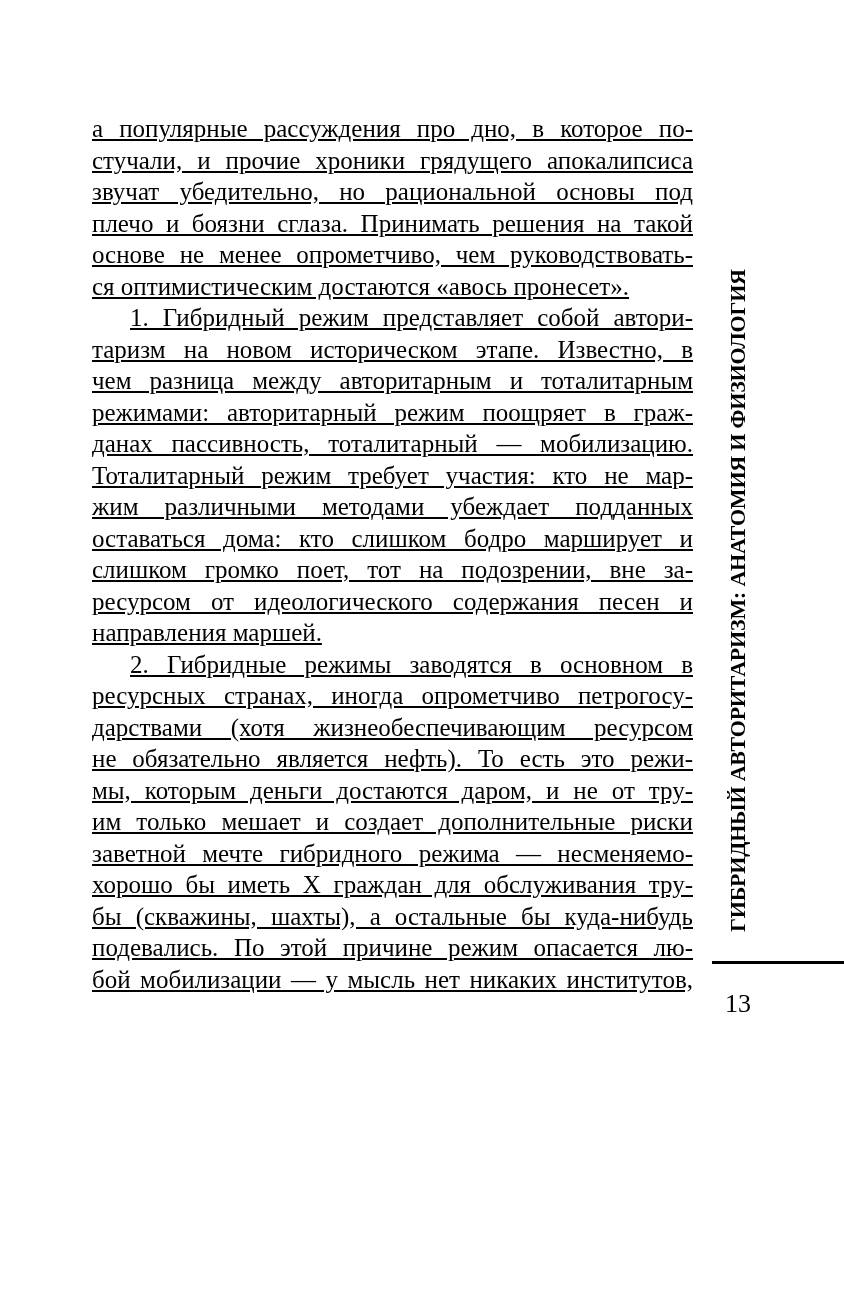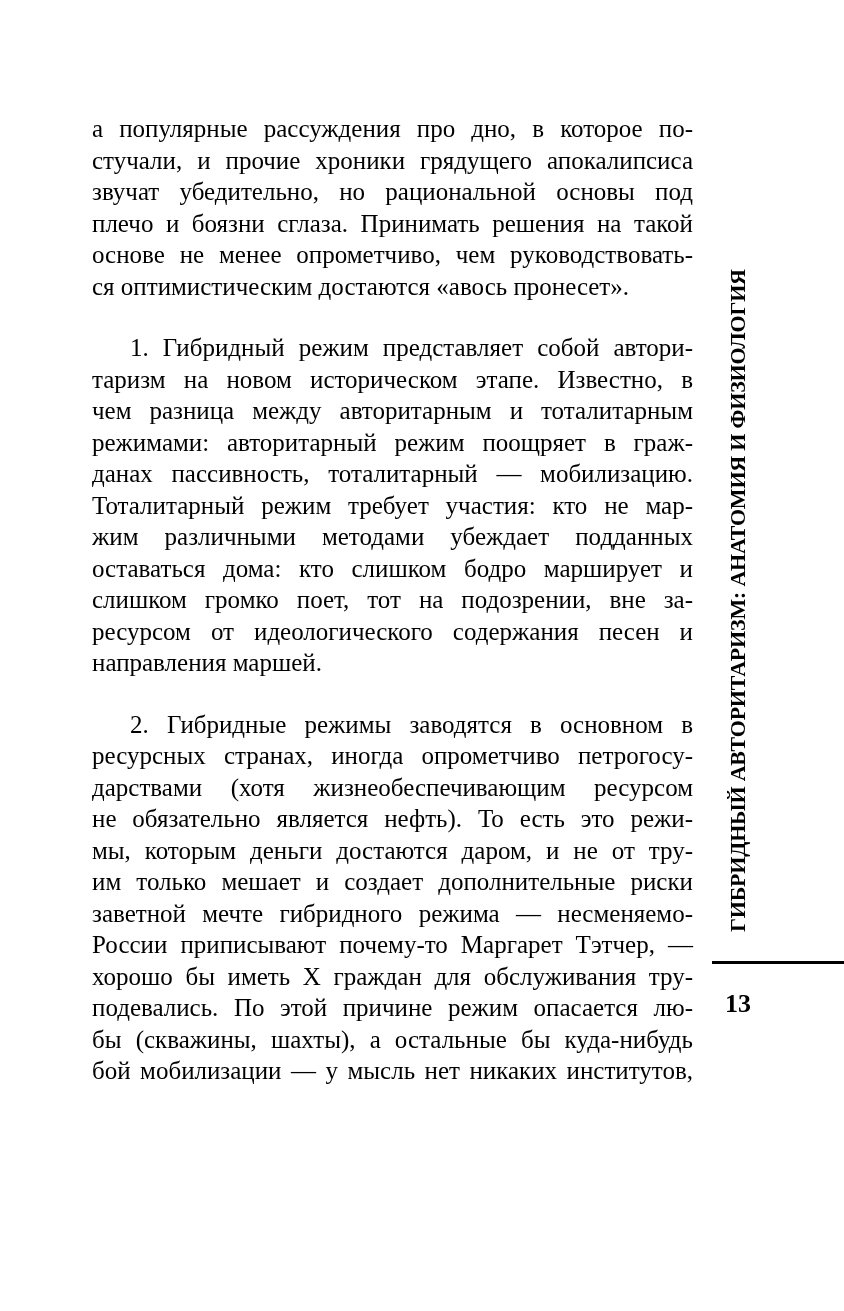--- a/index.html
+++ b/index.html
@@ -18,23 +18,23 @@
   }
   .text-block {
     position: absolute;
     left: 92px;
     top: 113px;
     width: 601px;
   }
   .para {
     margin: 0;
     padding: 0;
+    text-decoration: underline;
   }
   .para + .para {
-    margin-top: 30px;
   }
   .line {
     font-size: 25px;
     line-height: 31.5px;
     white-space: nowrap;
     text-align: justify;
     text-align-last: justify;
     text-justify: inter-word;
     color: #000000;
   }
@@ -66,21 +66,21 @@
     width: 132px;
     height: 3px;
     background: #000000;
   }
   .page-number {
     position: absolute;
     left: 725px;
     top: 992px;
     font-size: 26px;
     line-height: 24px;
-    font-weight: bold;
+    font-weight: normal;
     color: #000000;
   }
 </style>
 </head>
 <body>
 
 <div class="page">
 
   <div class="text-block">
 
@@ -108,24 +108,23 @@
     </div>
 
     <div class="para">
       <div class="line indent">2. Гибридные режимы заводятся в основном в</div>
       <div class="line">ресурсных странах, иногда опрометчиво петрогосу-</div>
       <div class="line">дарствами (хотя жизнеобеспечивающим ресурсом</div>
       <div class="line">не обязательно является нефть). То есть это режи-</div>
       <div class="line">мы, которым деньги достаются даром, и не от тру-</div>
       <div class="line">им только мешает и создает дополнительные риски</div>
       <div class="line">заветной мечте гибридного режима — несменяемо-</div>
-      <div class="line">России приписывают почему-то Маргарет Тэтчер, —</div>
       <div class="line">хорошо бы иметь X граждан для обслуживания тру-</div>
+      <div class="line">бы (скважины, шахты), а остальные бы куда-нибудь</div>
       <div class="line">подевались. По этой причине режим опасается лю-</div>
-      <div class="line">бы (скважины, шахты), а остальные бы куда-нибудь</div>
       <div class="line">бой мобилизации — у мысль нет никаких институтов,</div>
     </div>
 
   </div>
 
   <div class="running-title">ГИБРИДНЫЙ АВТОРИТАРИЗМ: АНАТОМИЯ И ФИЗИОЛОГИЯ</div>
 
   <div class="footer-rule"></div>
 
   <div class="page-number">13</div>

